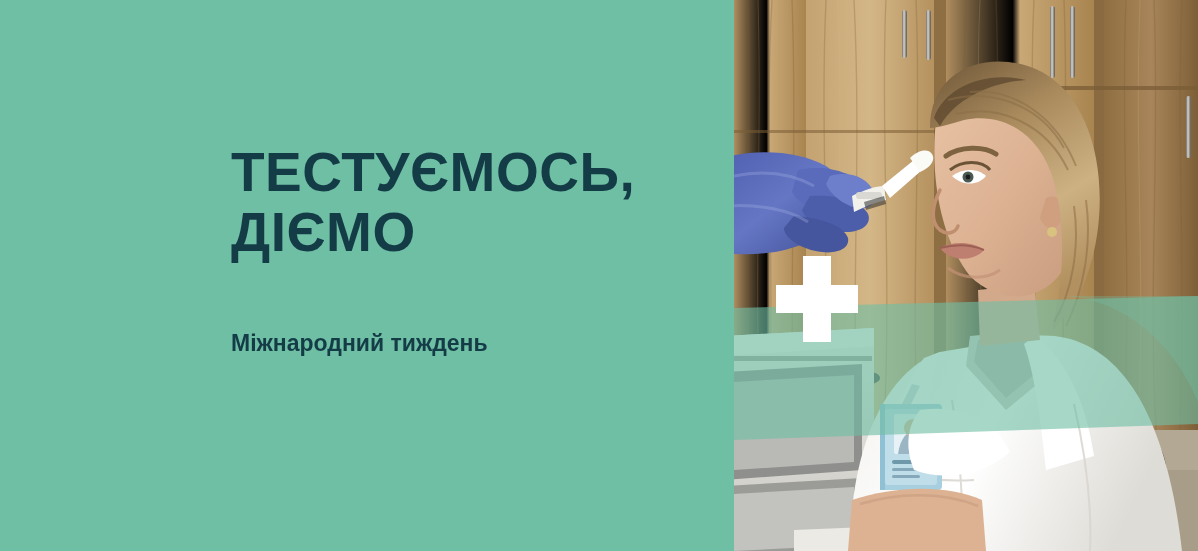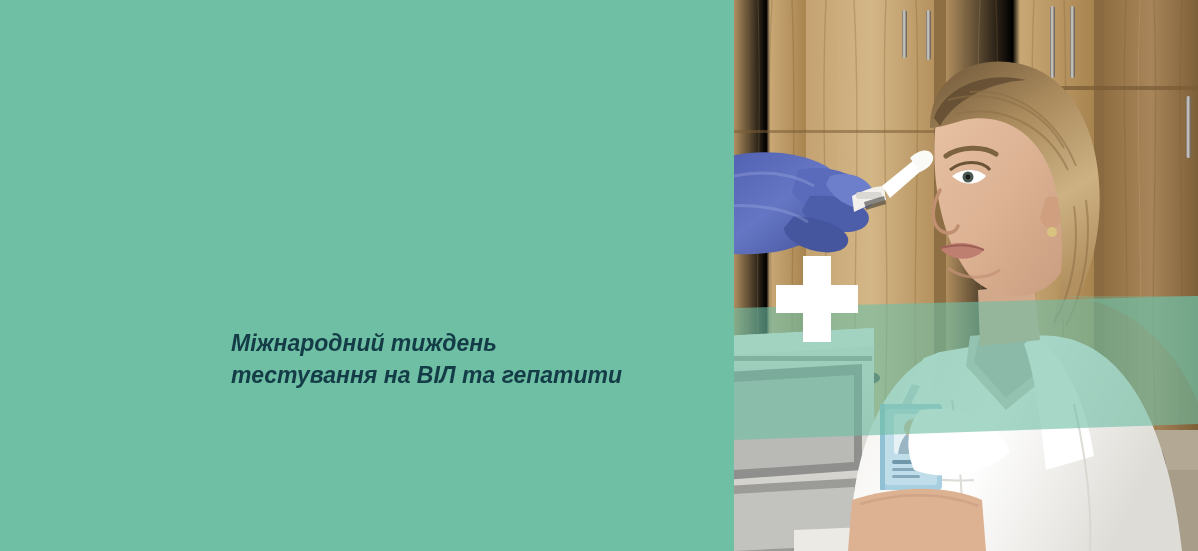--- a/index.html
+++ b/index.html
@@ -22,21 +22,21 @@
     letter-spacing:0.5px;
     white-space:nowrap;
   }
   .headline .hl-line{display:block;}
   .subtitle{
     position:absolute;left:231px;top:327px;width:470px;
     color:#143c47;
     font-size:23px;line-height:32px;font-weight:700;
     white-space:nowrap;
   }
-  .subtitle .sub-line{display:block;font-style:italic;}
+  .subtitle .sub-line{display:block;}
 
   
   .photo{
     position:absolute;left:734px;top:0;width:464px;height:551px;
     overflow:hidden;background:#b89566;z-index:5;
   }
   .photo svg{display:block;width:464px;height:551px;}
 
   
   .cross{
@@ -268,22 +268,23 @@
   </div>
 
   <div class="cross">
     <div class="bar-v"></div>
     <div class="bar-h"></div>
   </div>
 
   <div class="left-panel">
 
     <div class="headline">
+      <span class="hl-line">ТЕСТУЄМОСЬ,</span>
+      <span class="hl-line">ДІЄМО</span>
     </div>
 
     <div class="subtitle">
       <span class="sub-line">Міжнародний тиждень</span>
-      <span class="sub-line">тестування на ВІЛ та гепатити</span>
     </div>
 
   </div>
 
 </div>
 
 </body></html>

